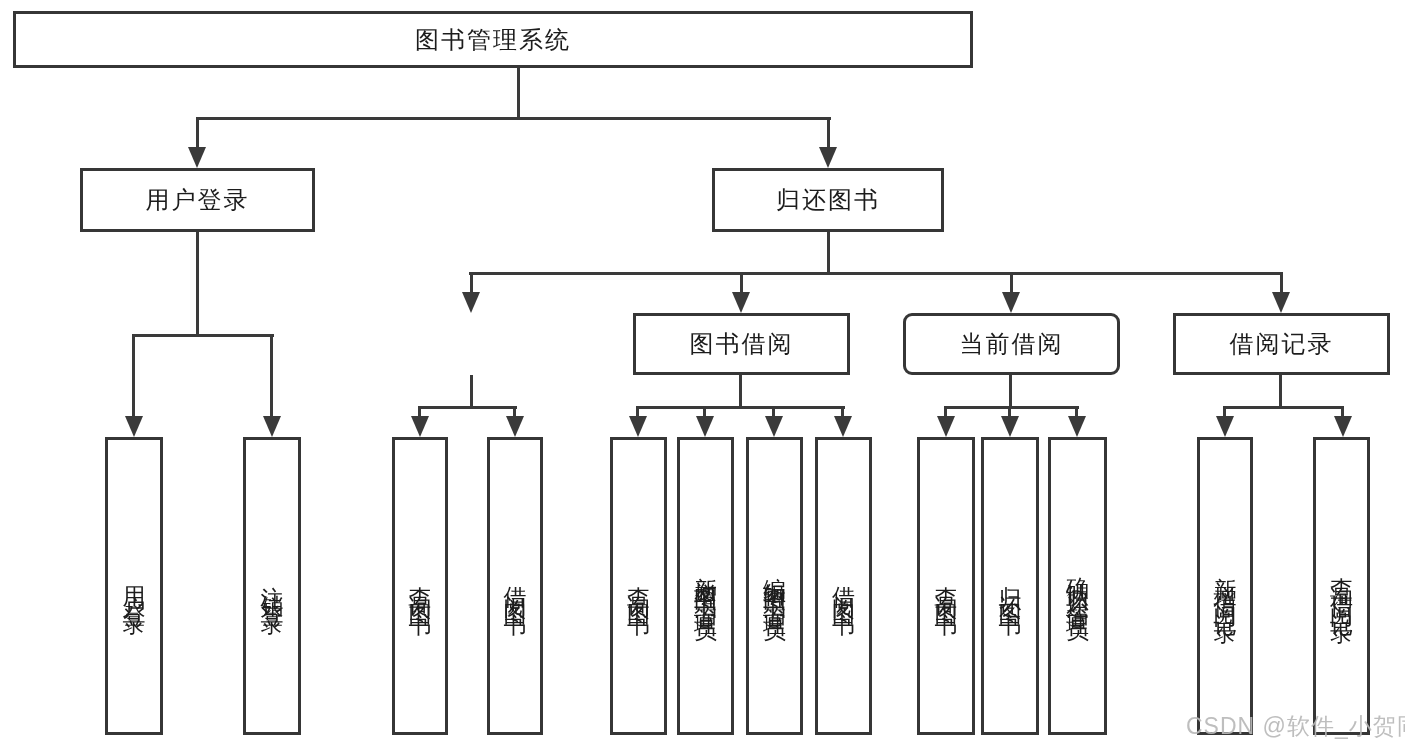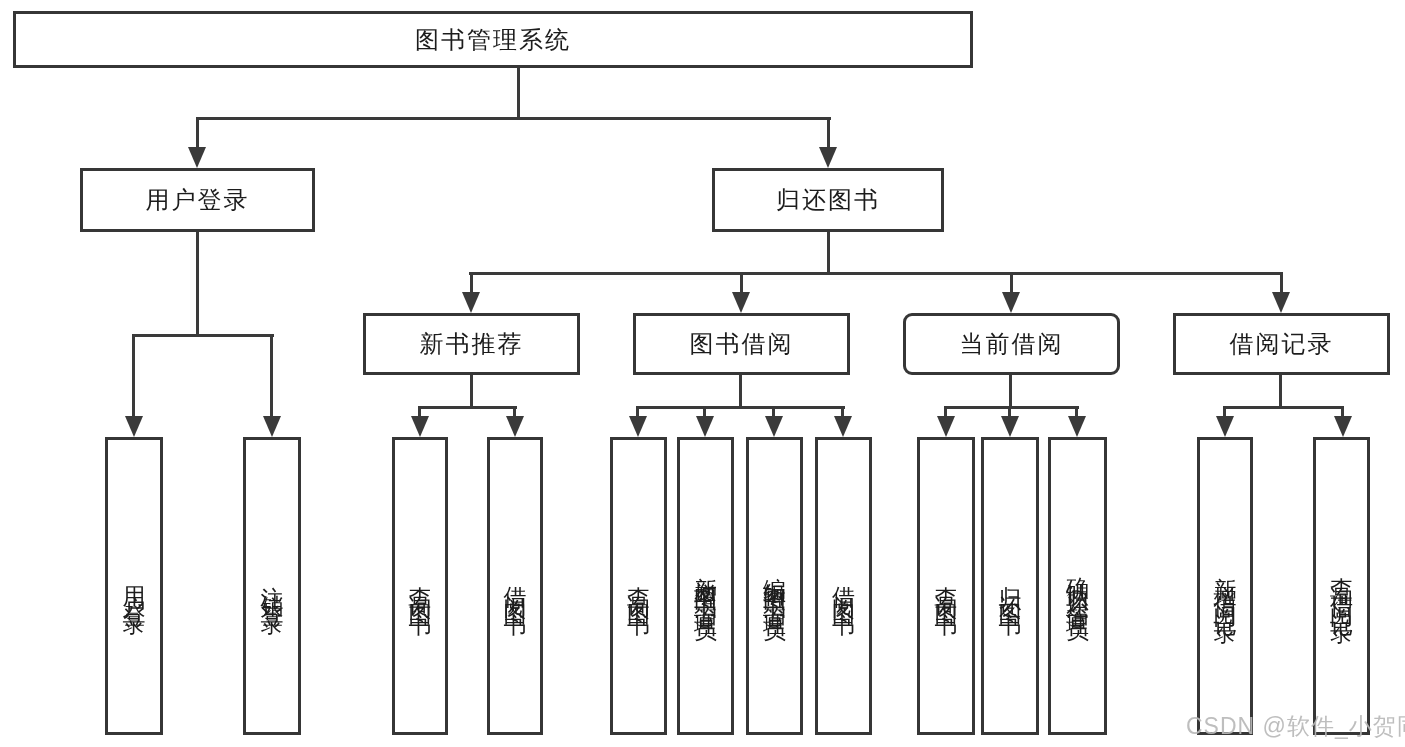--- a/index.html
+++ b/index.html
@@ -113,23 +113,20 @@
     <span>图书管理系统</span>
   </div>
 
   <div class="box hnode" style="left:80px;top:168px;width:235px;height:64px;">
     <span>用户登录</span>
   </div>
   <div class="box hnode" style="left:712px;top:168px;width:232px;height:64px;">
     <span>归还图书</span>
   </div>
 
-  <div class="box hnode" style="left:363px;top:313px;width:217px;height:62px;">
-    <span>新书推荐</span>
-  </div>
   <div class="box hnode" style="left:633px;top:313px;width:217px;height:62px;">
     <span>图书借阅</span>
   </div>
   <div class="box hnode" style="left:903px;top:313px;width:217px;height:62px;border-radius:9px;">
     <span>当前借阅</span>
   </div>
   <div class="box hnode" style="left:1173px;top:313px;width:217px;height:62px;">
     <span>借阅记录</span>
   </div>
 

